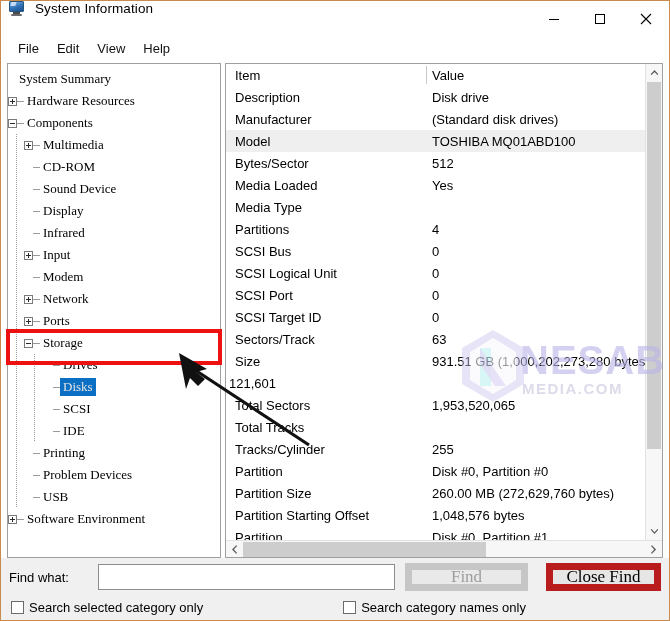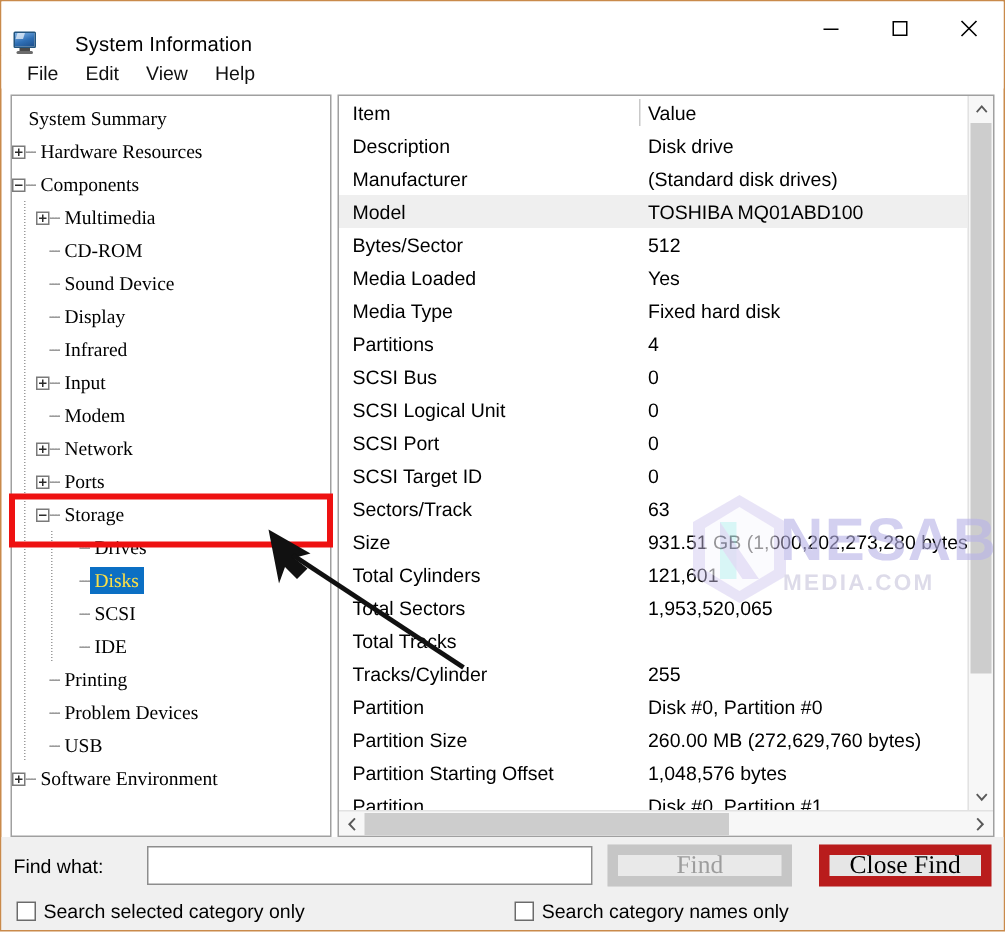--- a/index.html
+++ b/index.html
@@ -12,24 +12,23 @@
   .window{
     position:absolute;left:0;top:0;width:670px;height:621px;
     box-sizing:border-box;
     border:1px solid #c98a4b;
     background:#ffffff;
     display:flex;flex-direction:column;
   }
   
   .titlebar{
     height:36px;min-height:36px;
-    display:flex;align-items:flex-end;
+    display:flex;align-items:flex-start;
     background:#ffffff;
     position:relative;
-    gap:15px;
   }
   .app-icon{
     width:17px;height:16px;margin-left:8px;margin-right:9px;
     position:relative;flex:none;
   }
   .app-icon .screen{
     position:absolute;left:0;top:0;width:15px;height:11px;
     background:linear-gradient(160deg,#7fb3e8 0%,#2f6fb5 55%,#1d4f8c 100%);
     border:1px solid #23557f;box-sizing:border-box;border-radius:1px;
   }
@@ -74,21 +73,21 @@
     flex:1;margin-left:4px;box-sizing:border-box;
     border:1px solid #a0a0a0;background:#fff;
     position:relative;overflow:hidden;display:flex;flex-direction:column;
   }
   
   .tree{position:absolute;left:0;top:4px;right:0;bottom:0;font-size:13px;color:#000;}
   .tnode{
     height:22px;display:flex;align-items:center;position:relative;white-space:nowrap;font-family:Liberation Serif, serif;
   }
   .tlabel{padding:1px 3px;line-height:16px;}
-  .tnode.selected .tlabel{background:#0b6fc4;color:#fde047;}
+  .tnode.selected .tlabel{background:#0b6fc4;color:#e5e5e5;}
   .twist{
     width:9px;height:9px;box-sizing:border-box;
     border:1px solid #7a7a7a;background:#fff;
     position:relative;flex:none;
   }
   .twist::before{
     content:"";position:absolute;left:1px;top:3px;width:5px;height:1px;background:#2b2b2b;
   }
   .twist.plus::after{
     content:"";position:absolute;left:3px;top:1px;width:1px;height:5px;background:#2b2b2b;
@@ -421,21 +420,20 @@
           <div class="lrow">
             <div class="c1">Bytes/Sector</div>
             <div class="c2">512</div>
           </div>
           <div class="lrow">
             <div class="c1">Media Loaded</div>
             <div class="c2">Yes</div>
           </div>
           <div class="lrow">
             <div class="c1">Media Type</div>
-            <div class="c2">Fixed hard disk</div>
           </div>
           <div class="lrow">
             <div class="c1">Partitions</div>
             <div class="c2">4</div>
           </div>
           <div class="lrow">
             <div class="c1">SCSI Bus</div>
             <div class="c2">0</div>
           </div>
           <div class="lrow">
@@ -452,21 +450,20 @@
           </div>
           <div class="lrow">
             <div class="c1">Sectors/Track</div>
             <div class="c2">63</div>
           </div>
           <div class="lrow">
             <div class="c1">Size</div>
             <div class="c2">931.51 GB (1,000,202,273,280 bytes)</div>
           </div>
           <div class="lrow">
-            <div class="c1">Total Cylinders</div>
             <div class="c2">121,601</div>
           </div>
           <div class="lrow">
             <div class="c1">Total Sectors</div>
             <div class="c2">1,953,520,065</div>
           </div>
           <div class="lrow">
             <div class="c1">Total Tracks</div>
           </div>
           <div class="lrow">

